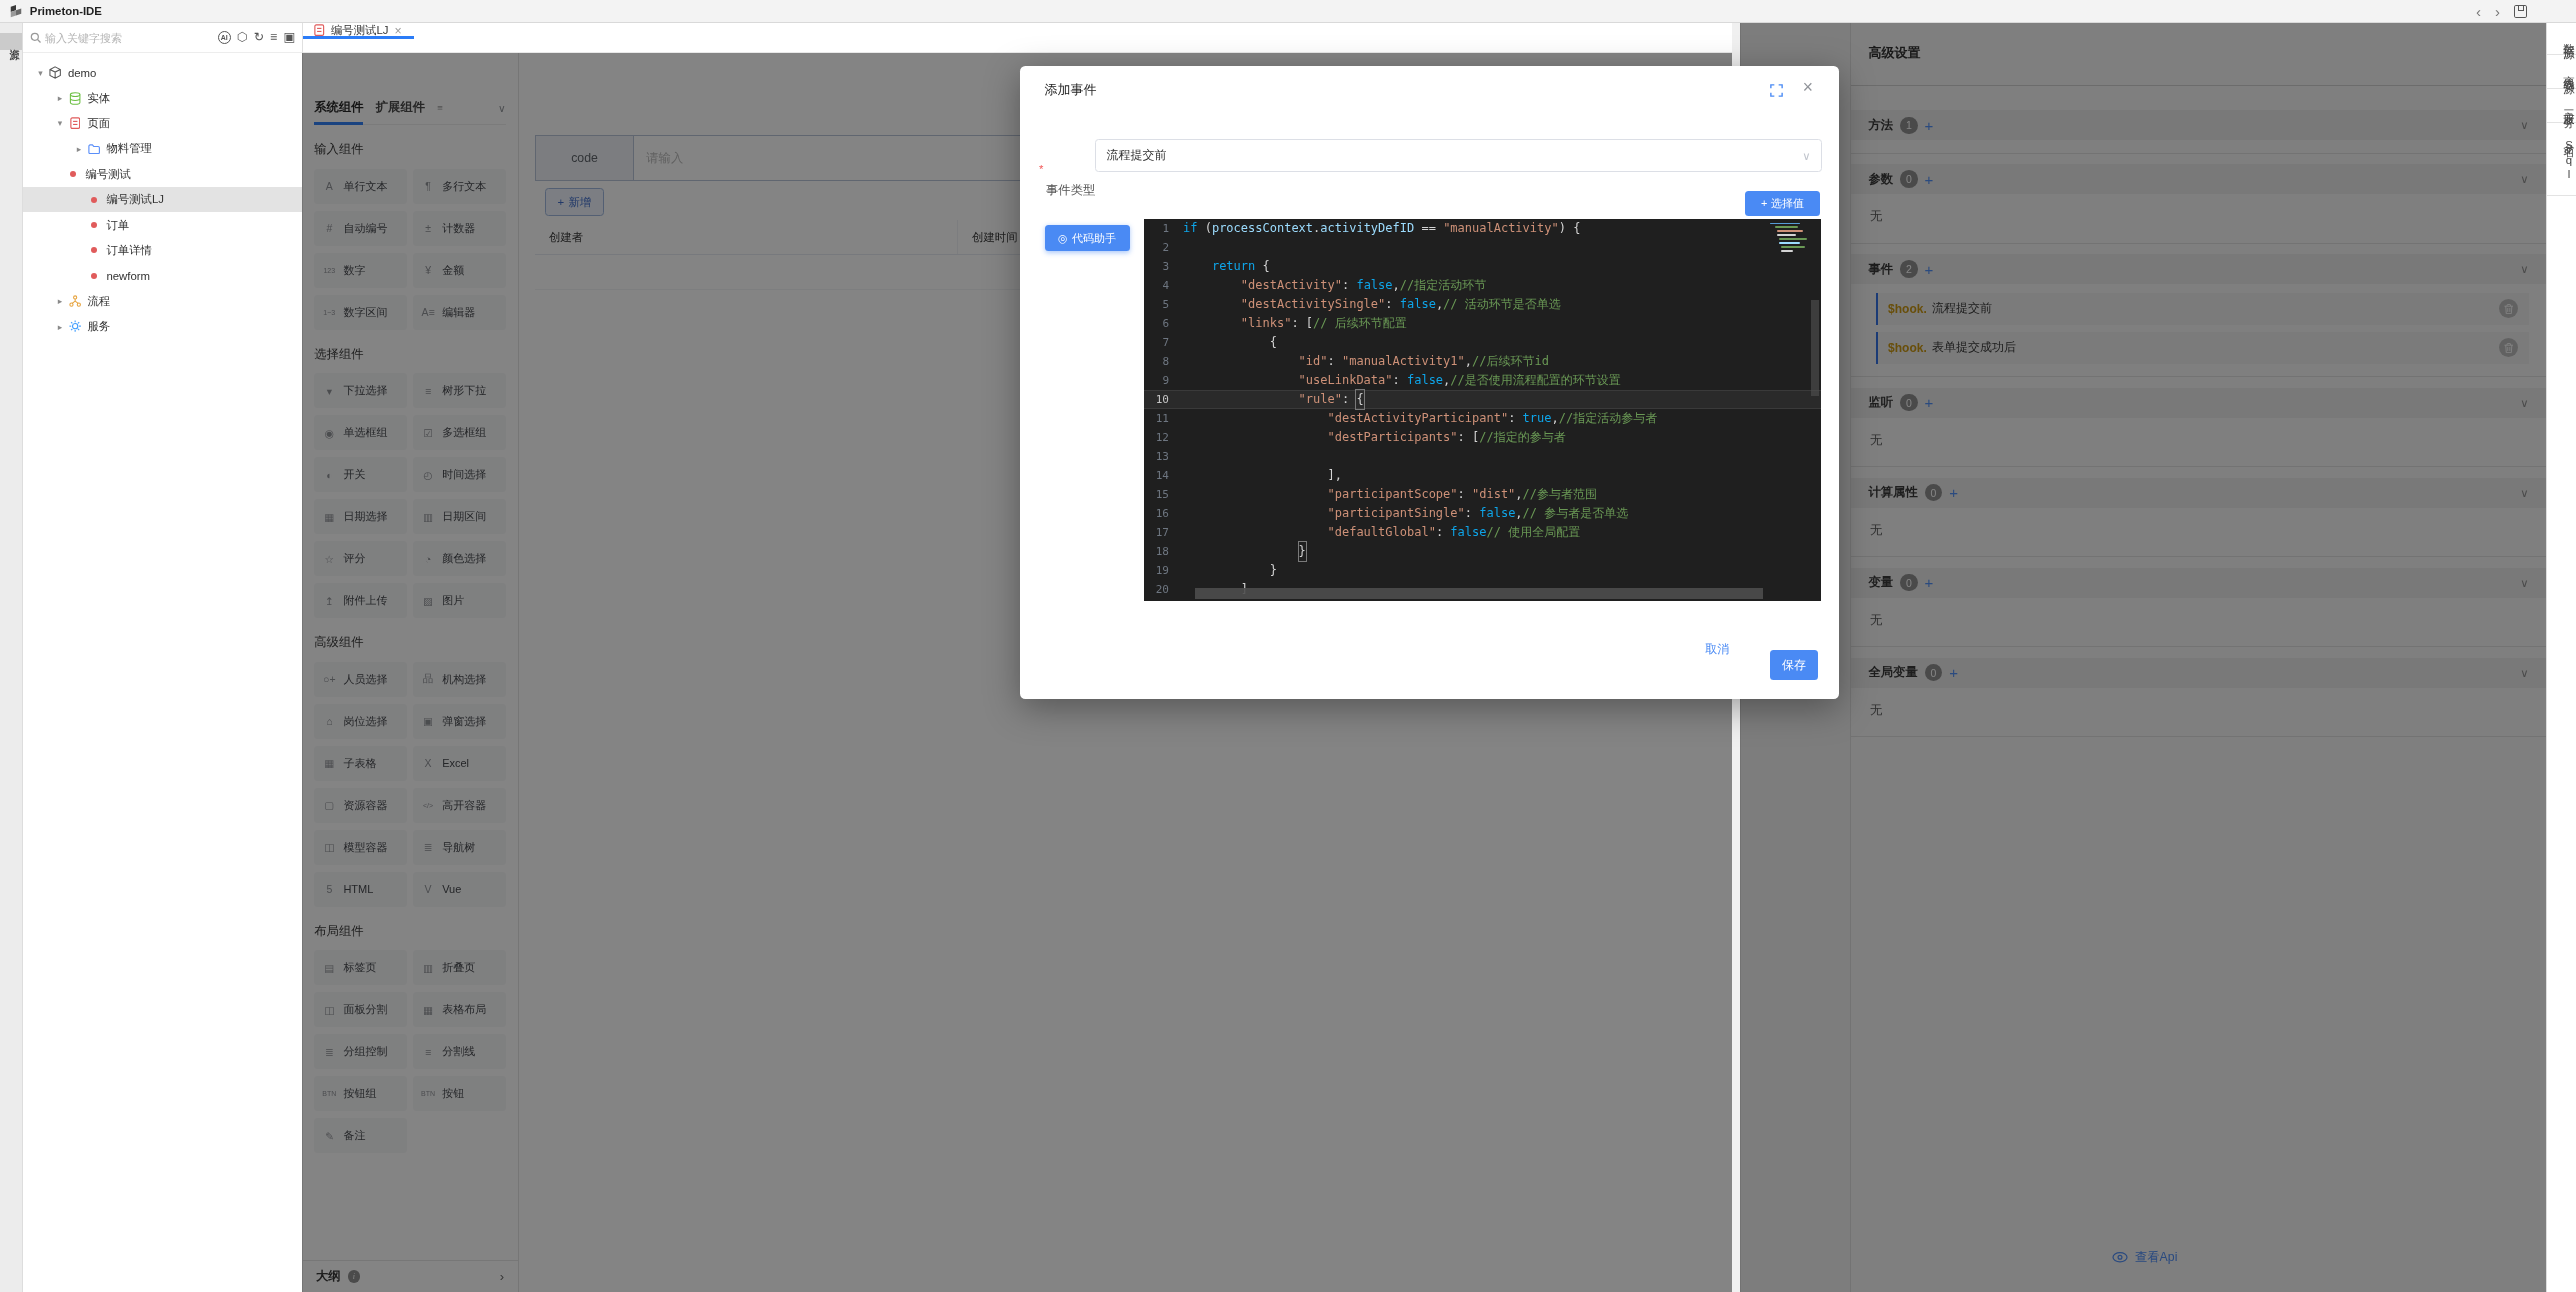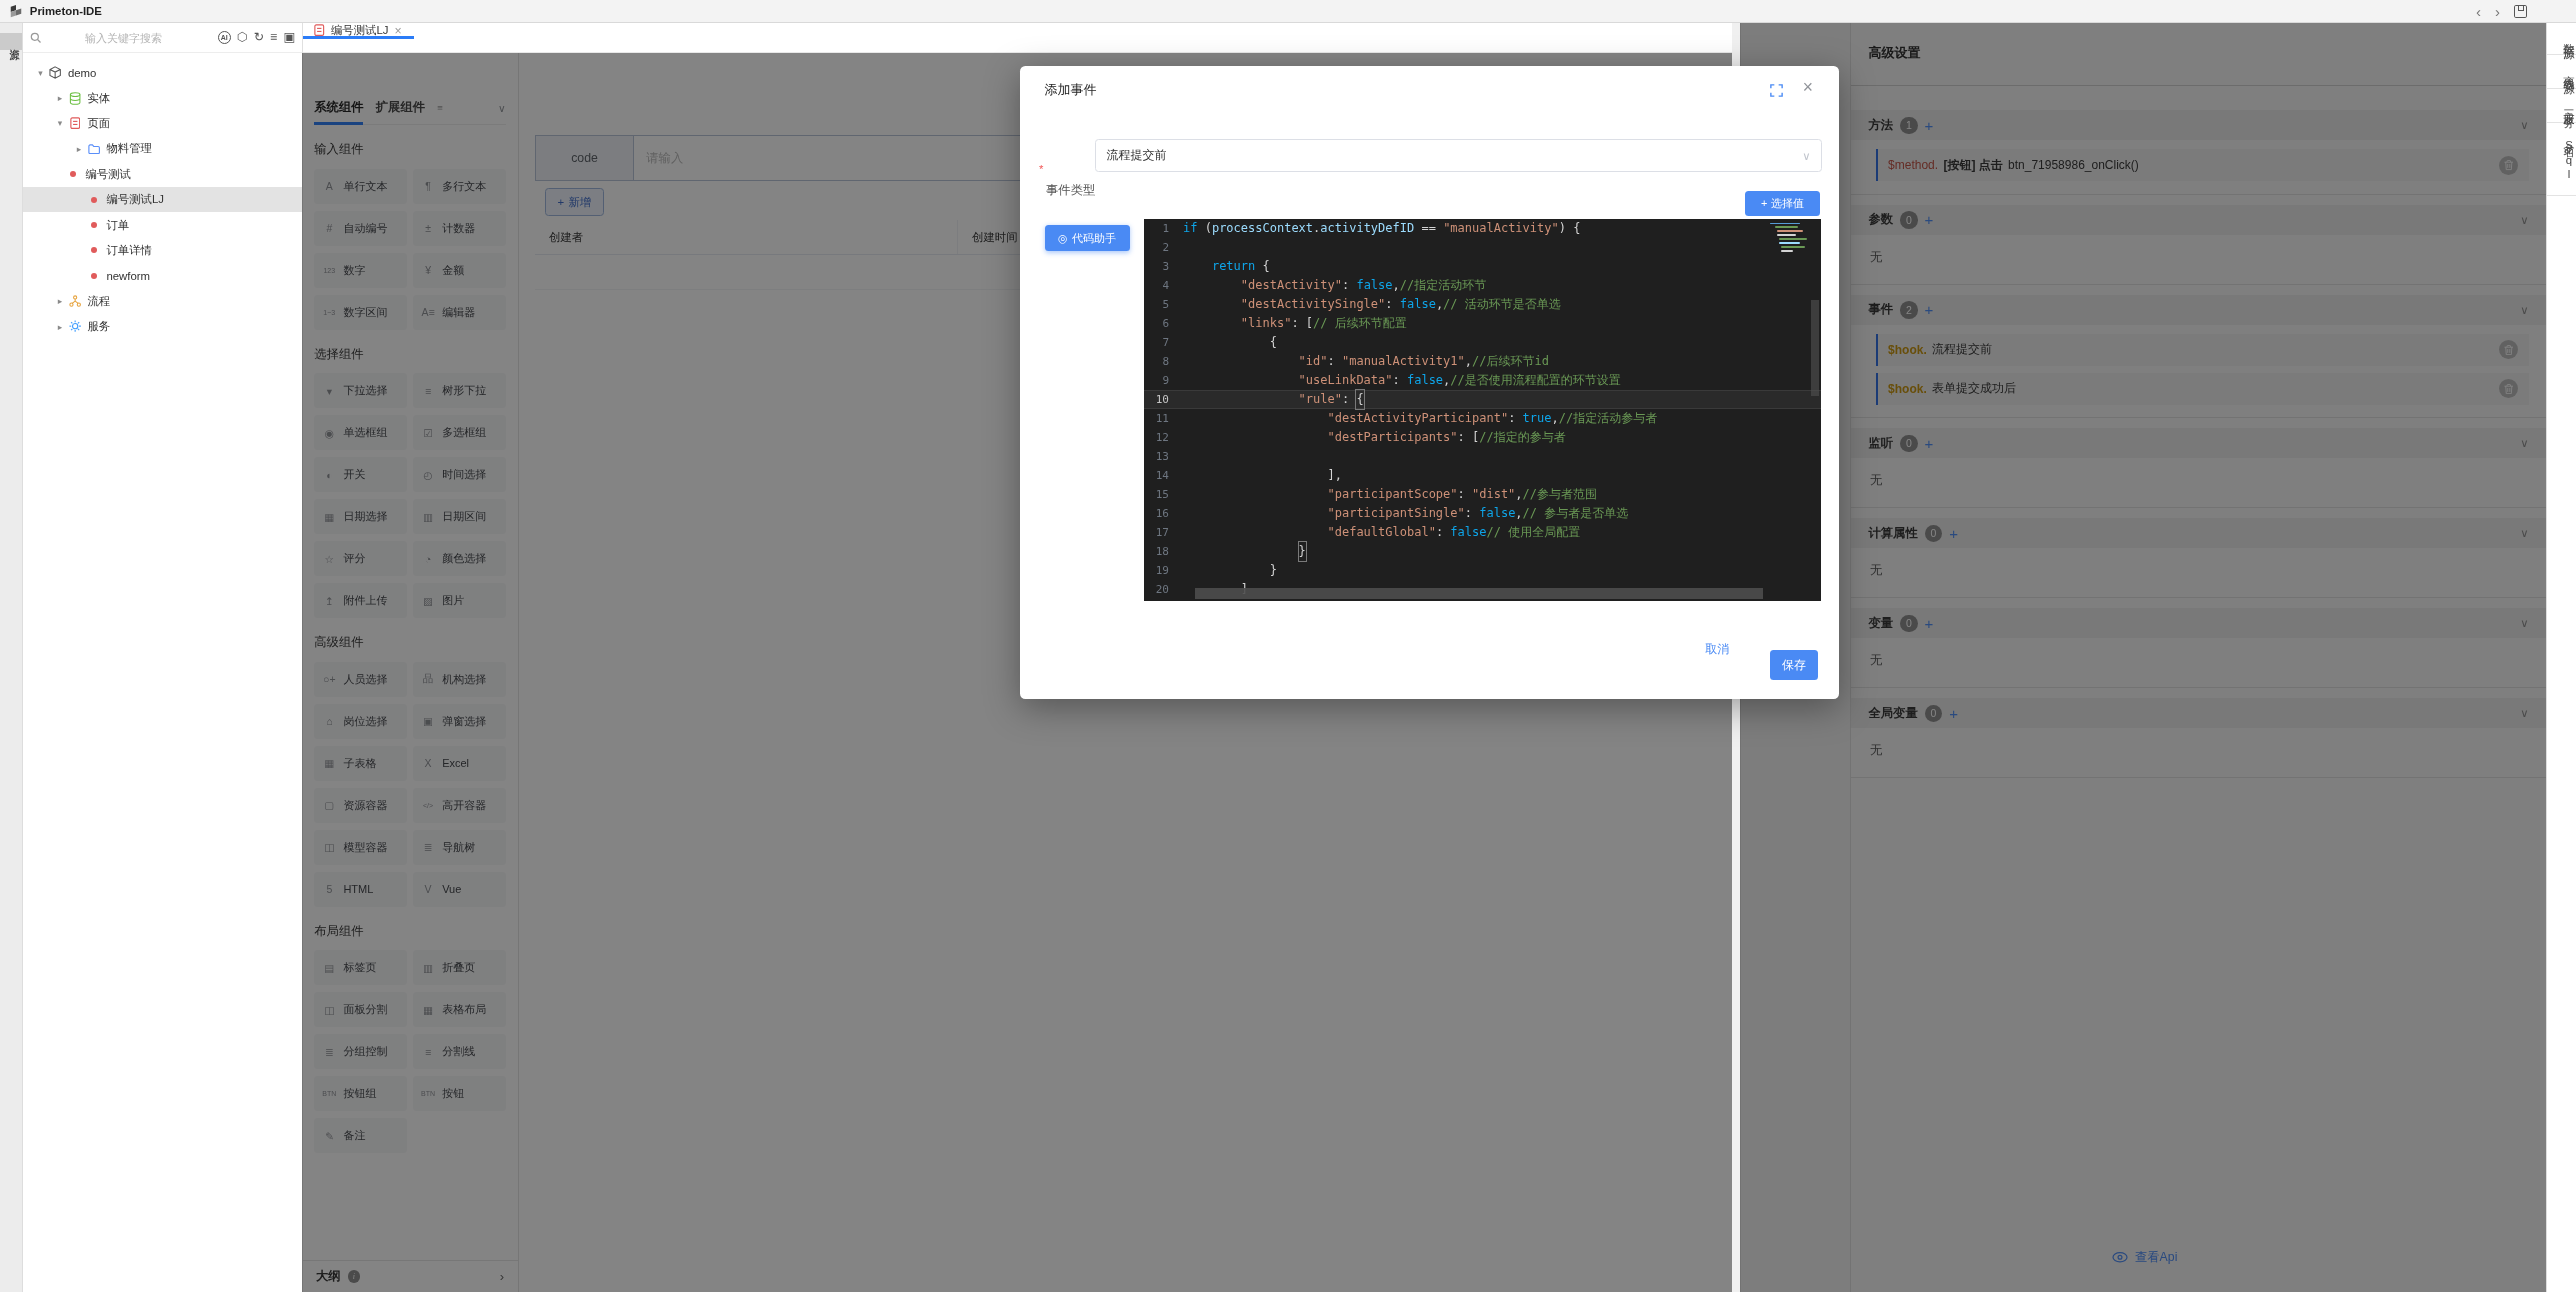--- a/index.html
+++ b/index.html
@@ -15,21 +15,21 @@
   .floppy { width:13px; height:13px; border:1.3px solid #555; border-radius:1.8px; position:relative; cursor:pointer; }
   .floppy:before { content:""; position:absolute; left:2.6px; top:-0.9px; width:4.4px; height:4.4px; border:1.3px solid #555; border-top:none; }
 
   
   .activity-strip { position:absolute; left:0; top:23px; width:23px; bottom:0; background:#ececec; border-right:0.9px solid #ddd; z-index:5; }
   .strip-tab { margin-top:9.6px; padding:7px 0; background:#cbcbcb; writing-mode:vertical-rl; text-orientation:upright; width:100%; text-align:center; font-size:10.5px; color:#333; letter-spacing:1.8px; cursor:pointer; }
 
   
   .tree-panel { position:absolute; left:23px; top:23px; width:280px; bottom:0; background:#fff; border-right:0.9px solid #e0e0e0; z-index:5; }
   .search-row { height:30px; border-bottom:0.9px solid #ededed; display:flex; align-items:center; padding:0 7px; gap:3.5px; }
-  .search-input { border:none; outline:none; flex:1; font-size:11px; color:#666; min-width:17.5px; background:transparent;margin-left:40px; }
+  .search-input { border:none; outline:none; flex:1; font-size:11px; color:#666; min-width:17.5px; background:transparent; }
   .search-input::placeholder { color:#b4b4b4; }
   .mini-icons { display:flex; align-items:center; gap:6.1px; color:#555; }
   .mini-icons span { font-size:12.3px; line-height:1; cursor:pointer; }
   .ai-chip { font-size:7px !important; border:1.1px solid #555; border-radius:50%; width:13px; height:13px; display:inline-flex; align-items:center; justify-content:center; font-weight:bold; }
   .tree { padding-top:7px; }
   .tree-row { height:25.4px; display:flex; align-items:center; font-size:11.4px; color:#333; cursor:pointer; }
   .tree-row.sel { background:#e3e3e3; }
   .arrow { width:14px; text-align:center; color:#8a8a8a; font-size:8.8px; flex:none; }
   .spacer16 { width:14px; flex:none; }
   .t-ico { width:16px; height:14px; flex:none; display:flex; align-items:center; justify-content:center; margin-right:4.4px; }
@@ -515,32 +515,20 @@
 <div class="settings">
   <div class="set-title">高级设置</div>
   <div class="set-divider"></div>
   <div id="settings-sections">
       <div class="sec-block">
         <div class="sec-head">
           <span class="sl">方法</span>
           <span class="badge">1</span>
           <span class="plus">+</span>
           <span class="sch">∨</span>
-        </div>
-        <div class="sec-items">
-          <div class="set-item">
-            <span class="pfx-method">$method.</span>
-            <b>[按钮] 点击</b>
-            <span>btn_71958986_onClick()</span>
-            <span class="trash">
-              <svg width="9.6" height="10.5" viewBox="0 0 11 12">
-                <path d="M0.5 2.5 H10.5 M3.5 2.5 V1.2 C3.5 0.8 3.8 0.5 4.2 0.5 H6.8 C7.2 0.5 7.5 0.8 7.5 1.2 V2.5 M2 2.5 L2.6 11 H8.4 L9 2.5 M4.3 4.5 V9 M6.7 4.5 V9" fill="none" stroke="#fff" stroke-width="1"></path>
-              </svg>
-            </span>
-          </div>
         </div>
         <div class="sec-after"></div>
       </div>
       <div class="sec-block">
         <div class="sec-head">
           <span class="sl">参数</span>
           <span class="badge">0</span>
           <span class="plus">+</span>
           <span class="sch">∨</span>
         </div>

